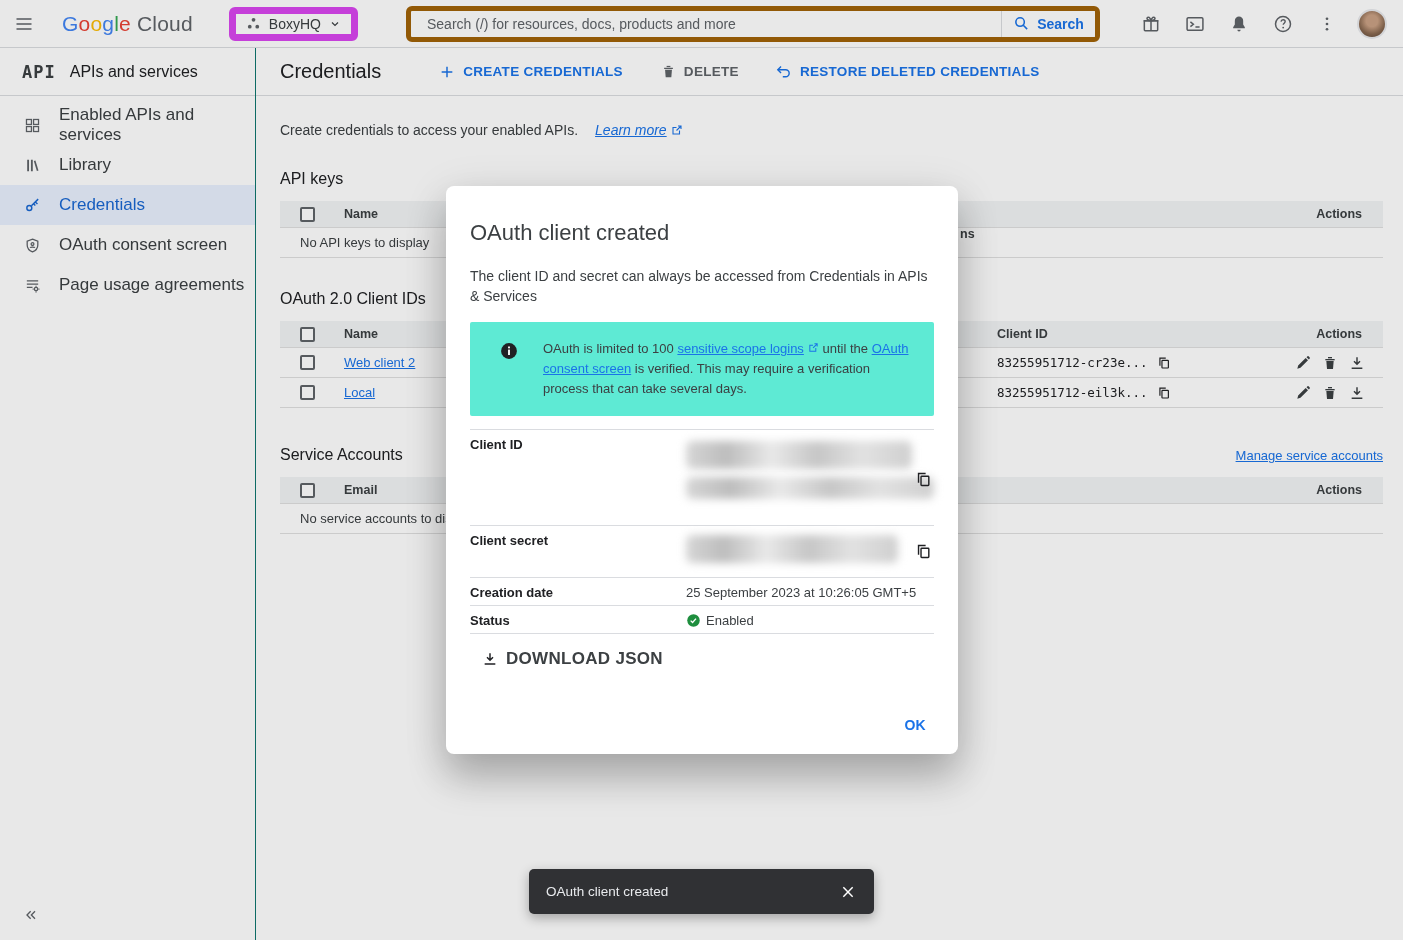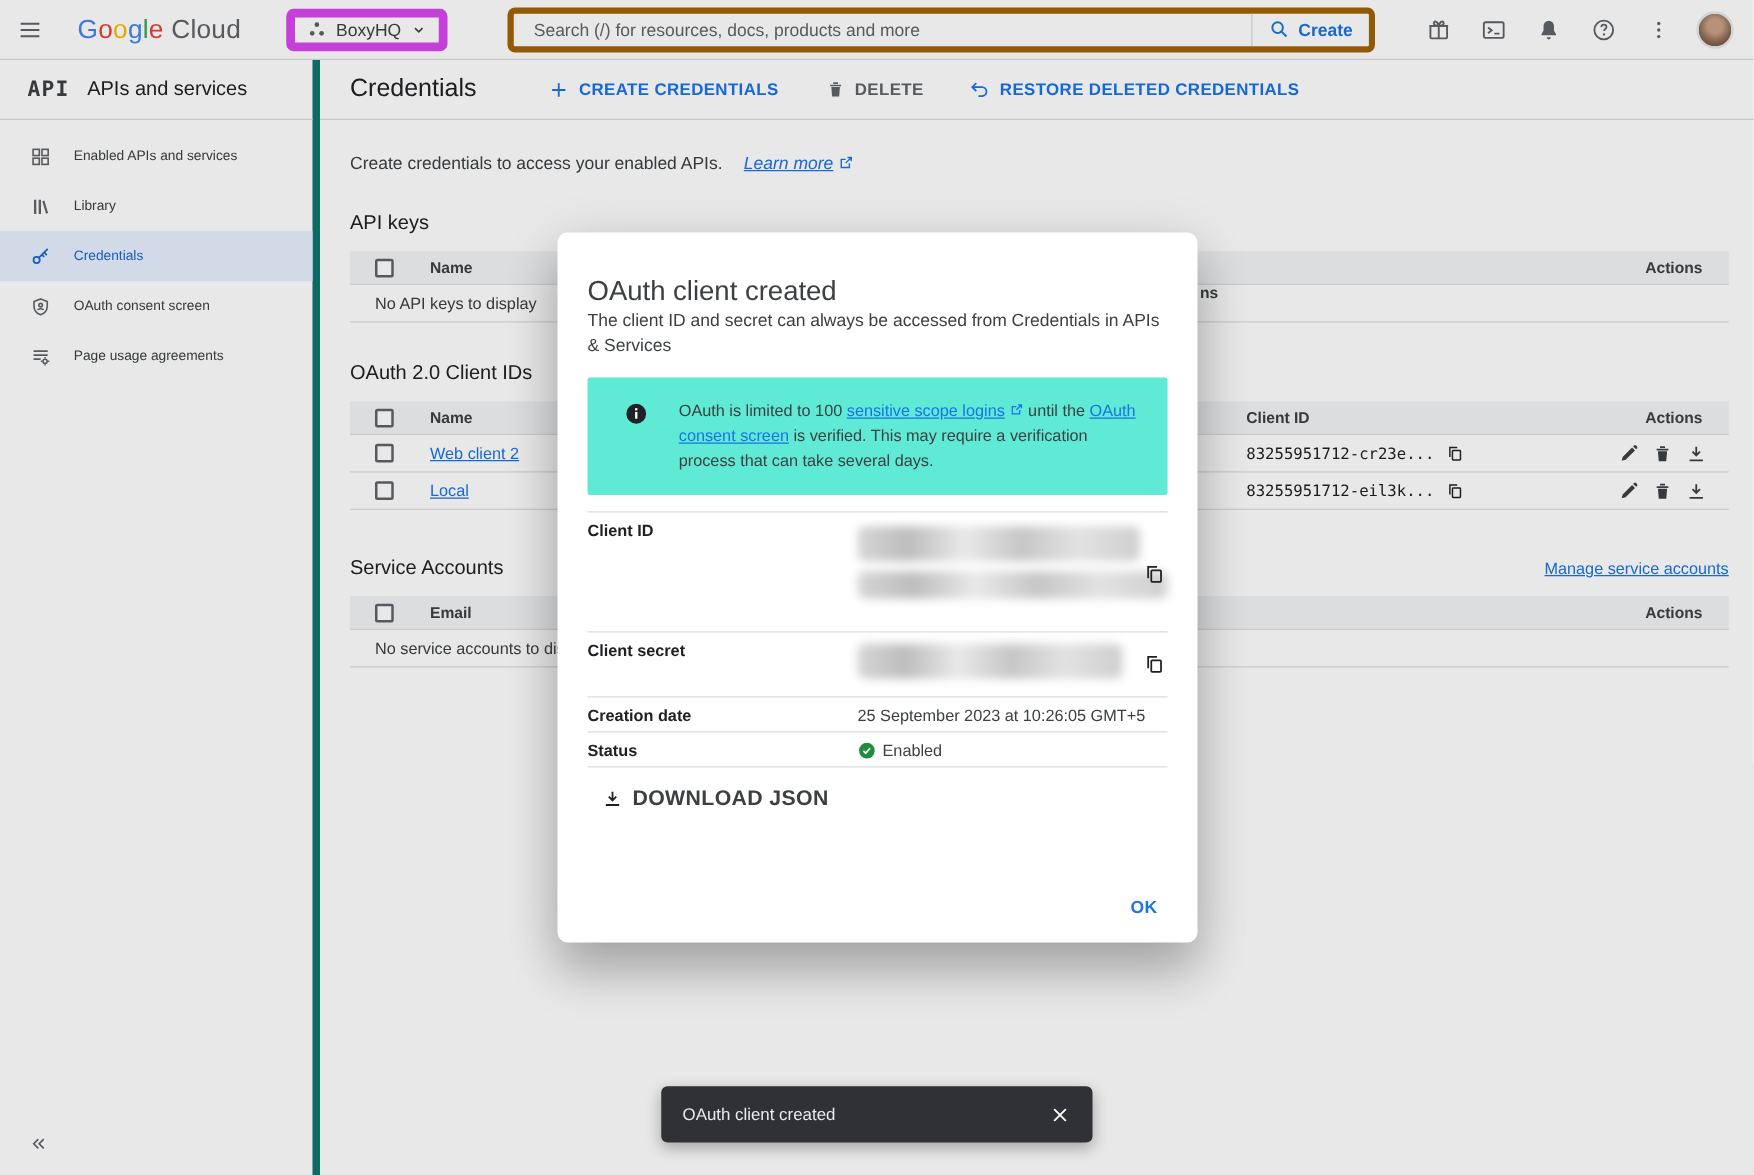--- a/index.html
+++ b/index.html
@@ -21,26 +21,26 @@
   .search{margin-left:48px;width:694px;height:36px;border:5px solid #a16207;border-radius:6px;display:flex;align-items:center;background:#fff;overflow:hidden;}
   .search input{flex:1;border:0;outline:0;font-size:14px;padding:0 16px;color:#202124;background:transparent;font-family:"Liberation Sans",sans-serif;}
   .search input::placeholder{color:#5f6368;}
   .search-btn{height:100%;width:94px;border-left:1px solid #dadce0;display:flex;align-items:center;justify-content:center;gap:7px;color:#1a73e8;font-weight:bold;font-size:14px;cursor:pointer;background:#fff;}
   .top-icons{margin-left:auto;display:flex;align-items:center;padding-right:16px;}
   .avatar{width:30px;height:30px;border-radius:50%;margin-left:8px;cursor:pointer;
     background:radial-gradient(circle at 50% 38%, #caa184 28%, #8a6a52 62%, #553f33 100%);
     border:2px solid #e8eaed;}
 
   
-  .sidebar{position:absolute;top:48px;left:0;width:256px;bottom:0;background:#fff;border-right:6px solid #0f766e;}
+  .sidebar{position:absolute;top:48px;left:0;width:256px;bottom:0;background:#fff;border-right:1px solid #0f766e;}
   .sidebar-header{height:48px;display:flex;align-items:center;padding-left:22px;gap:14px;border-bottom:1px solid #dadce0;}
   .api-glyph{font-family:"DejaVu Sans Mono",monospace;font-weight:bold;font-size:17px;letter-spacing:1px;color:#3c4043;}
   .sidebar-title{font-size:16px;color:#202124;}
   .nav{padding-top:9px;}
-  .nav-item{height:40px;display:flex;align-items:center;padding-left:24px;gap:18px;font-size:11px;color:#3c4043;cursor:pointer;}
+  .nav-item{height:40px;display:flex;align-items:center;padding-left:24px;gap:18px;font-size:17px;color:#3c4043;cursor:pointer;}
   .nav-item.selected{background:#e8f0fe;color:#1967d2;}
   .collapse-btn{position:absolute;bottom:10px;left:16px;width:30px;height:30px;display:flex;align-items:center;justify-content:center;cursor:pointer;}
 
   
   .main{position:absolute;left:256px;top:48px;right:0;bottom:0;background:#fff;}
   .main-header{height:48px;border-bottom:1px solid #dadce0;display:flex;align-items:center;padding-left:24px;}
   .page-title{font-size:20px;color:#202124;}
   .hdr-btn{display:flex;align-items:center;gap:8px;font-size:13.5px;font-weight:bold;letter-spacing:.3px;cursor:pointer;background:none;border:none;font-family:"Liberation Sans",sans-serif;}
   .create-btn{color:#1a73e8;margin-left:58px;}
   .delete-btn{color:#5f6368;margin-left:38px;}
@@ -65,21 +65,21 @@
   .empty-text{padding-left:20px;color:#3c4043;}
   .sa-head{display:flex;align-items:baseline;justify-content:space-between;margin-top:38px;}
   .sa-head .section-title{margin-top:0;}
   .manage-link{font-size:13px;}
 
   
   .scrim{position:absolute;inset:0;background:rgba(0,0,0,0.09);z-index:10;}
   .dialog{position:absolute;left:446px;top:186px;width:512px;height:568px;background:#fff;border-radius:8px;z-index:20;padding:24px;
     box-shadow:0 24px 38px rgba(0,0,0,.22), 0 9px 46px rgba(0,0,0,.12);}
   .dialog-title{font-size:22px;color:#3c4043;margin-top:10px;font-weight:normal;}
-  .dialog-desc{font-size:14px;line-height:20px;color:#3c4043;}
+  .dialog-desc{margin-top:20px;font-size:14px;line-height:20px;color:#3c4043;}
   .info-box{margin-top:16px;background:#5eead4;display:flex;align-items:flex-start;padding:17px 16px;gap:24px;border-radius:2px;}
   .info-icon-wrap{flex:0 0 20px;margin-left:13px;padding-top:2px;}
   .info-text{font-size:13px;line-height:20px;color:#3c4043;}
   .kv-rows{margin-top:13px;}
   .kv{display:flex;border-top:1px solid #dadce0;padding:5px 0;position:relative;}
   .kv-label{width:216px;font-size:13px;font-weight:bold;color:#202124;padding-top:2px;}
   .kv-value{flex:1;position:relative;font-size:13px;color:#3c4043;padding-top:2px;}
   .kv-id{height:96px;}
   .kv-secret{height:52px;}
   .kv-status{border-bottom:1px solid #dadce0;}
@@ -136,21 +136,21 @@
   </div>
   <div class="search">
     <input type="text" placeholder="Search (/) for resources, docs, products and more" style="">
     <div class="search-btn">
       <span>
         <svg width="17" height="17" viewBox="0 0 24 24">
             <circle cx="10" cy="10" r="6" stroke="#1a73e8" stroke-width="2.2" fill="none"></circle>
             <path d="M14.5 14.5L20 20" stroke="#1a73e8" stroke-width="2.2"></path>
           </svg>
       </span>
-      <span>Create</span>
+      <span>Search</span>
     </div>
   </div>
   <div class="top-icons">
     <div class="icon-btn">
       <span>
         <svg width="20" height="20" viewBox="0 0 24 24" stroke="#5f6368" stroke-width="1.8" fill="none">
             <rect x="4" y="8" width="16" height="12" rx="1"></rect>
             <path d="M3 8h18M12 8v12"></path>
             <path d="M12 8c-4 0-5.5-2-4.5-3.5S11 4 12 8zm0 0c4 0 5.5-2 4.5-3.5S13 4 12 8z"></path>
           </svg>

